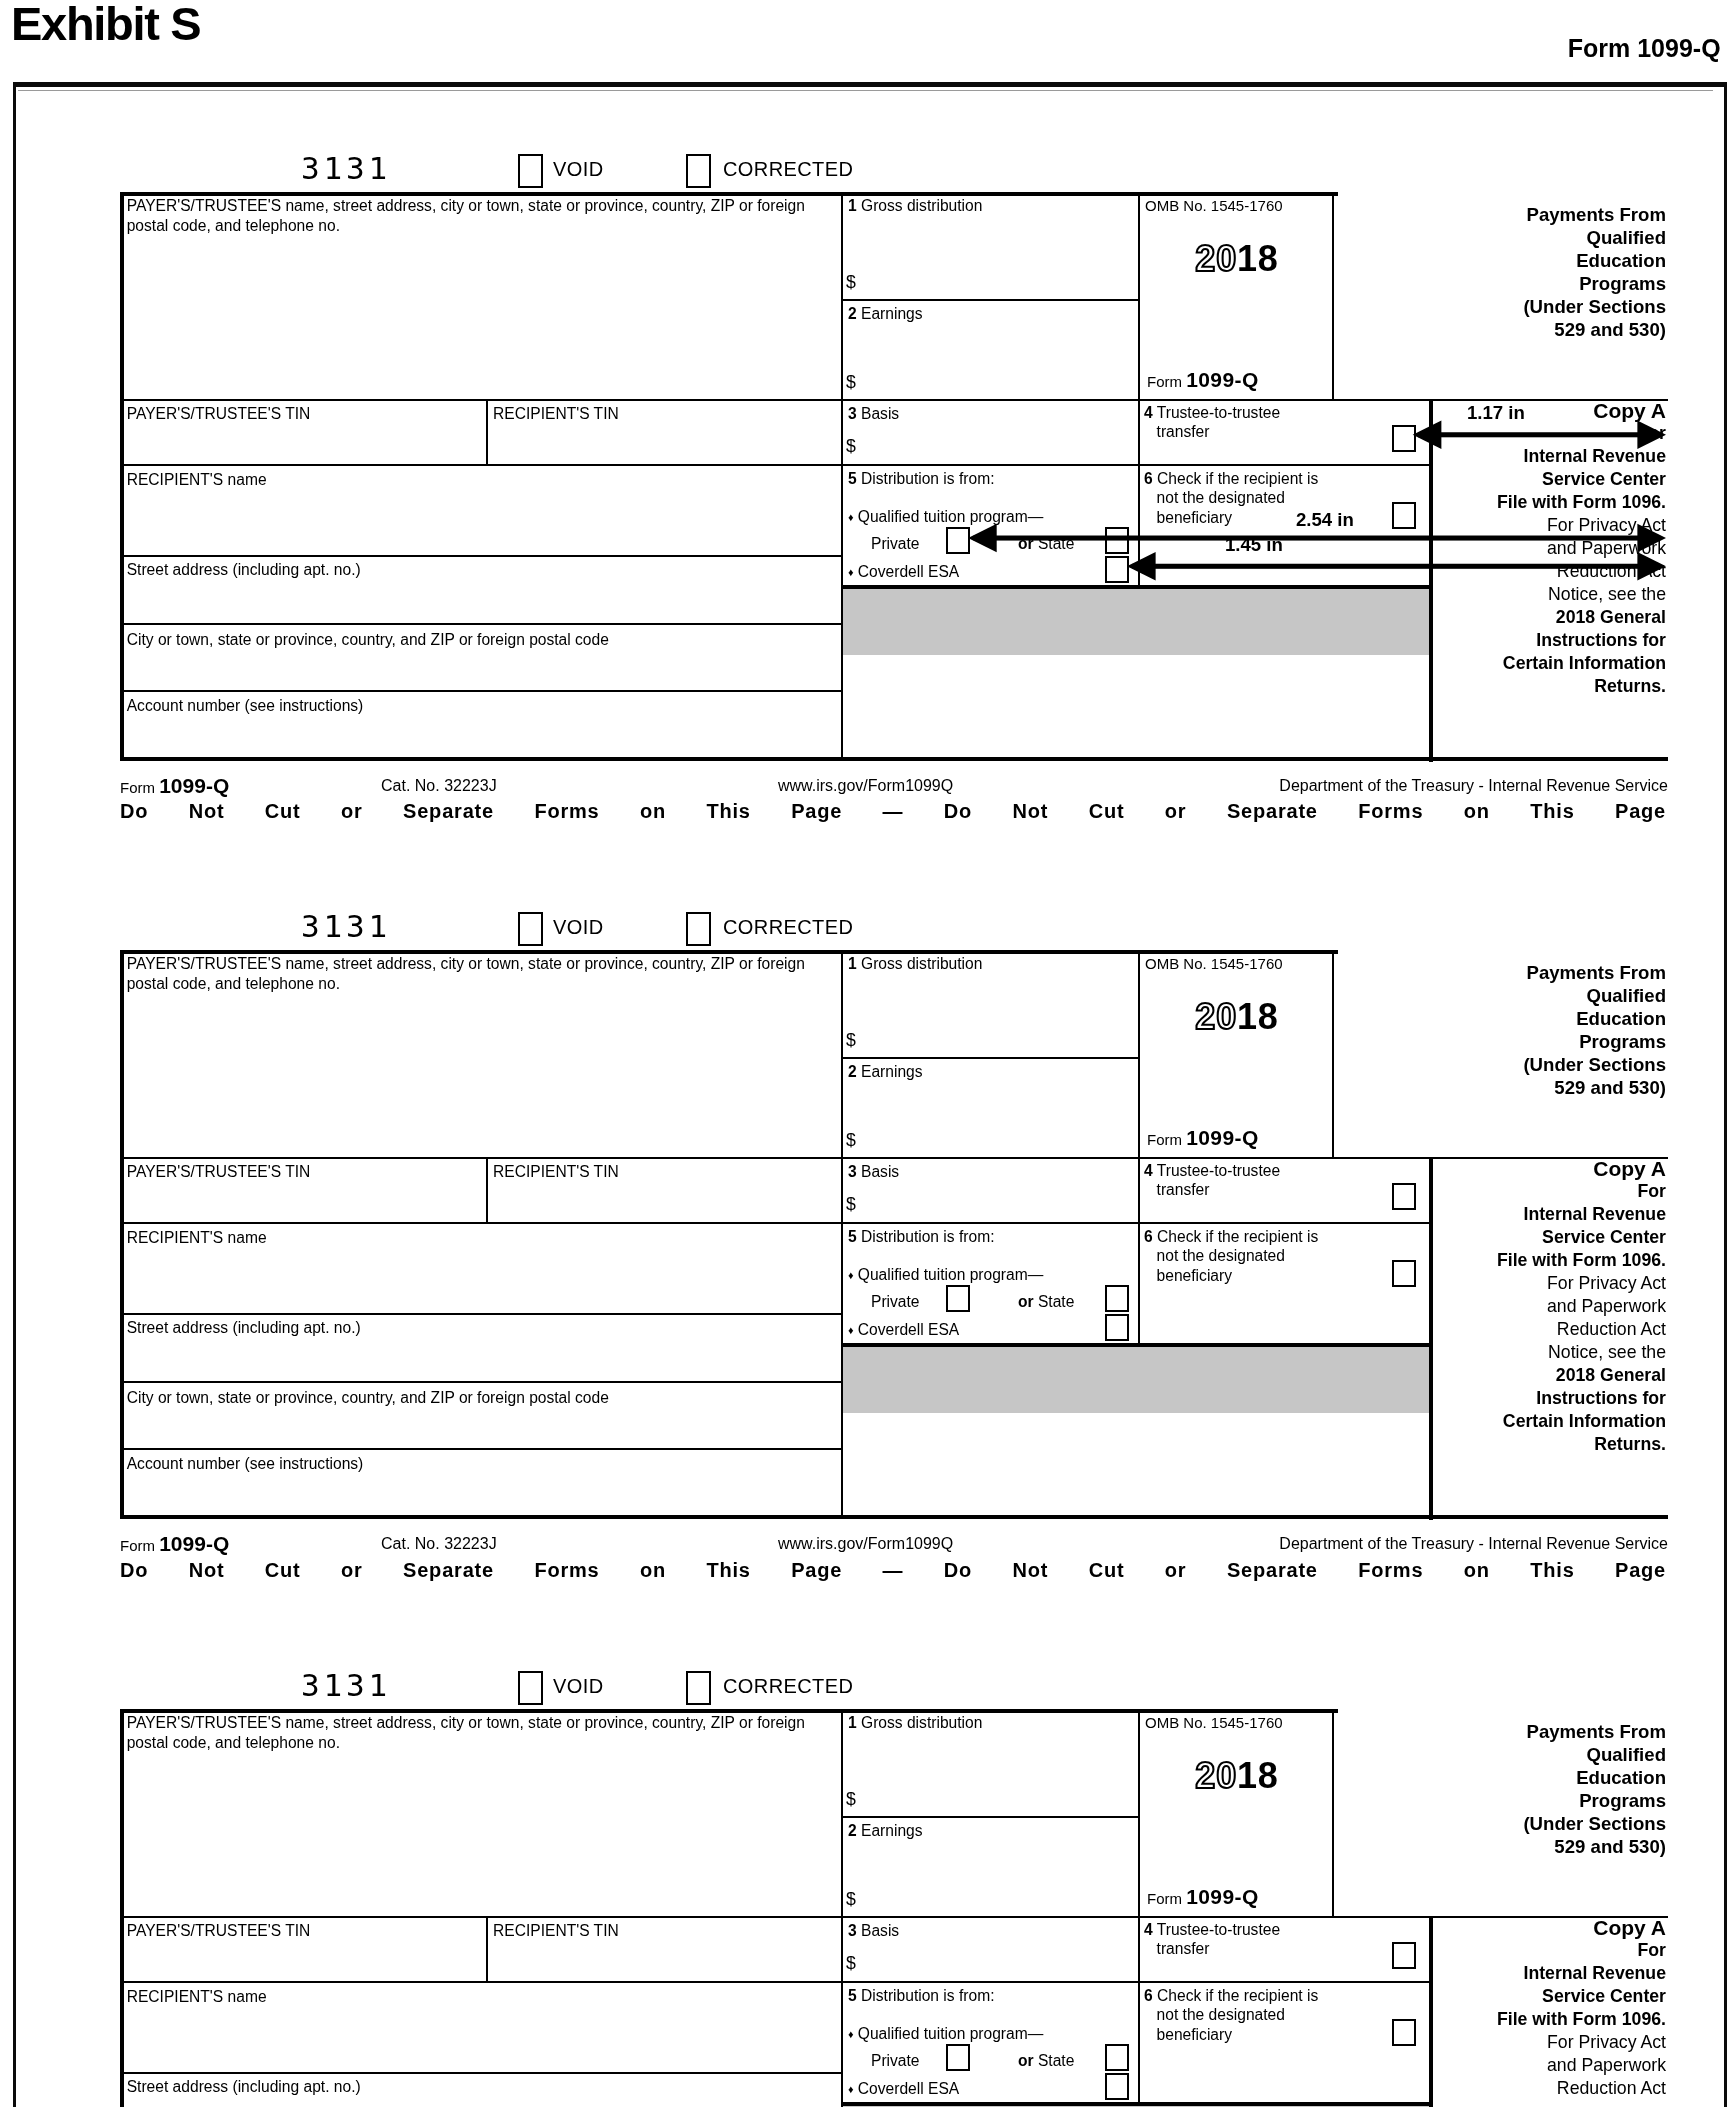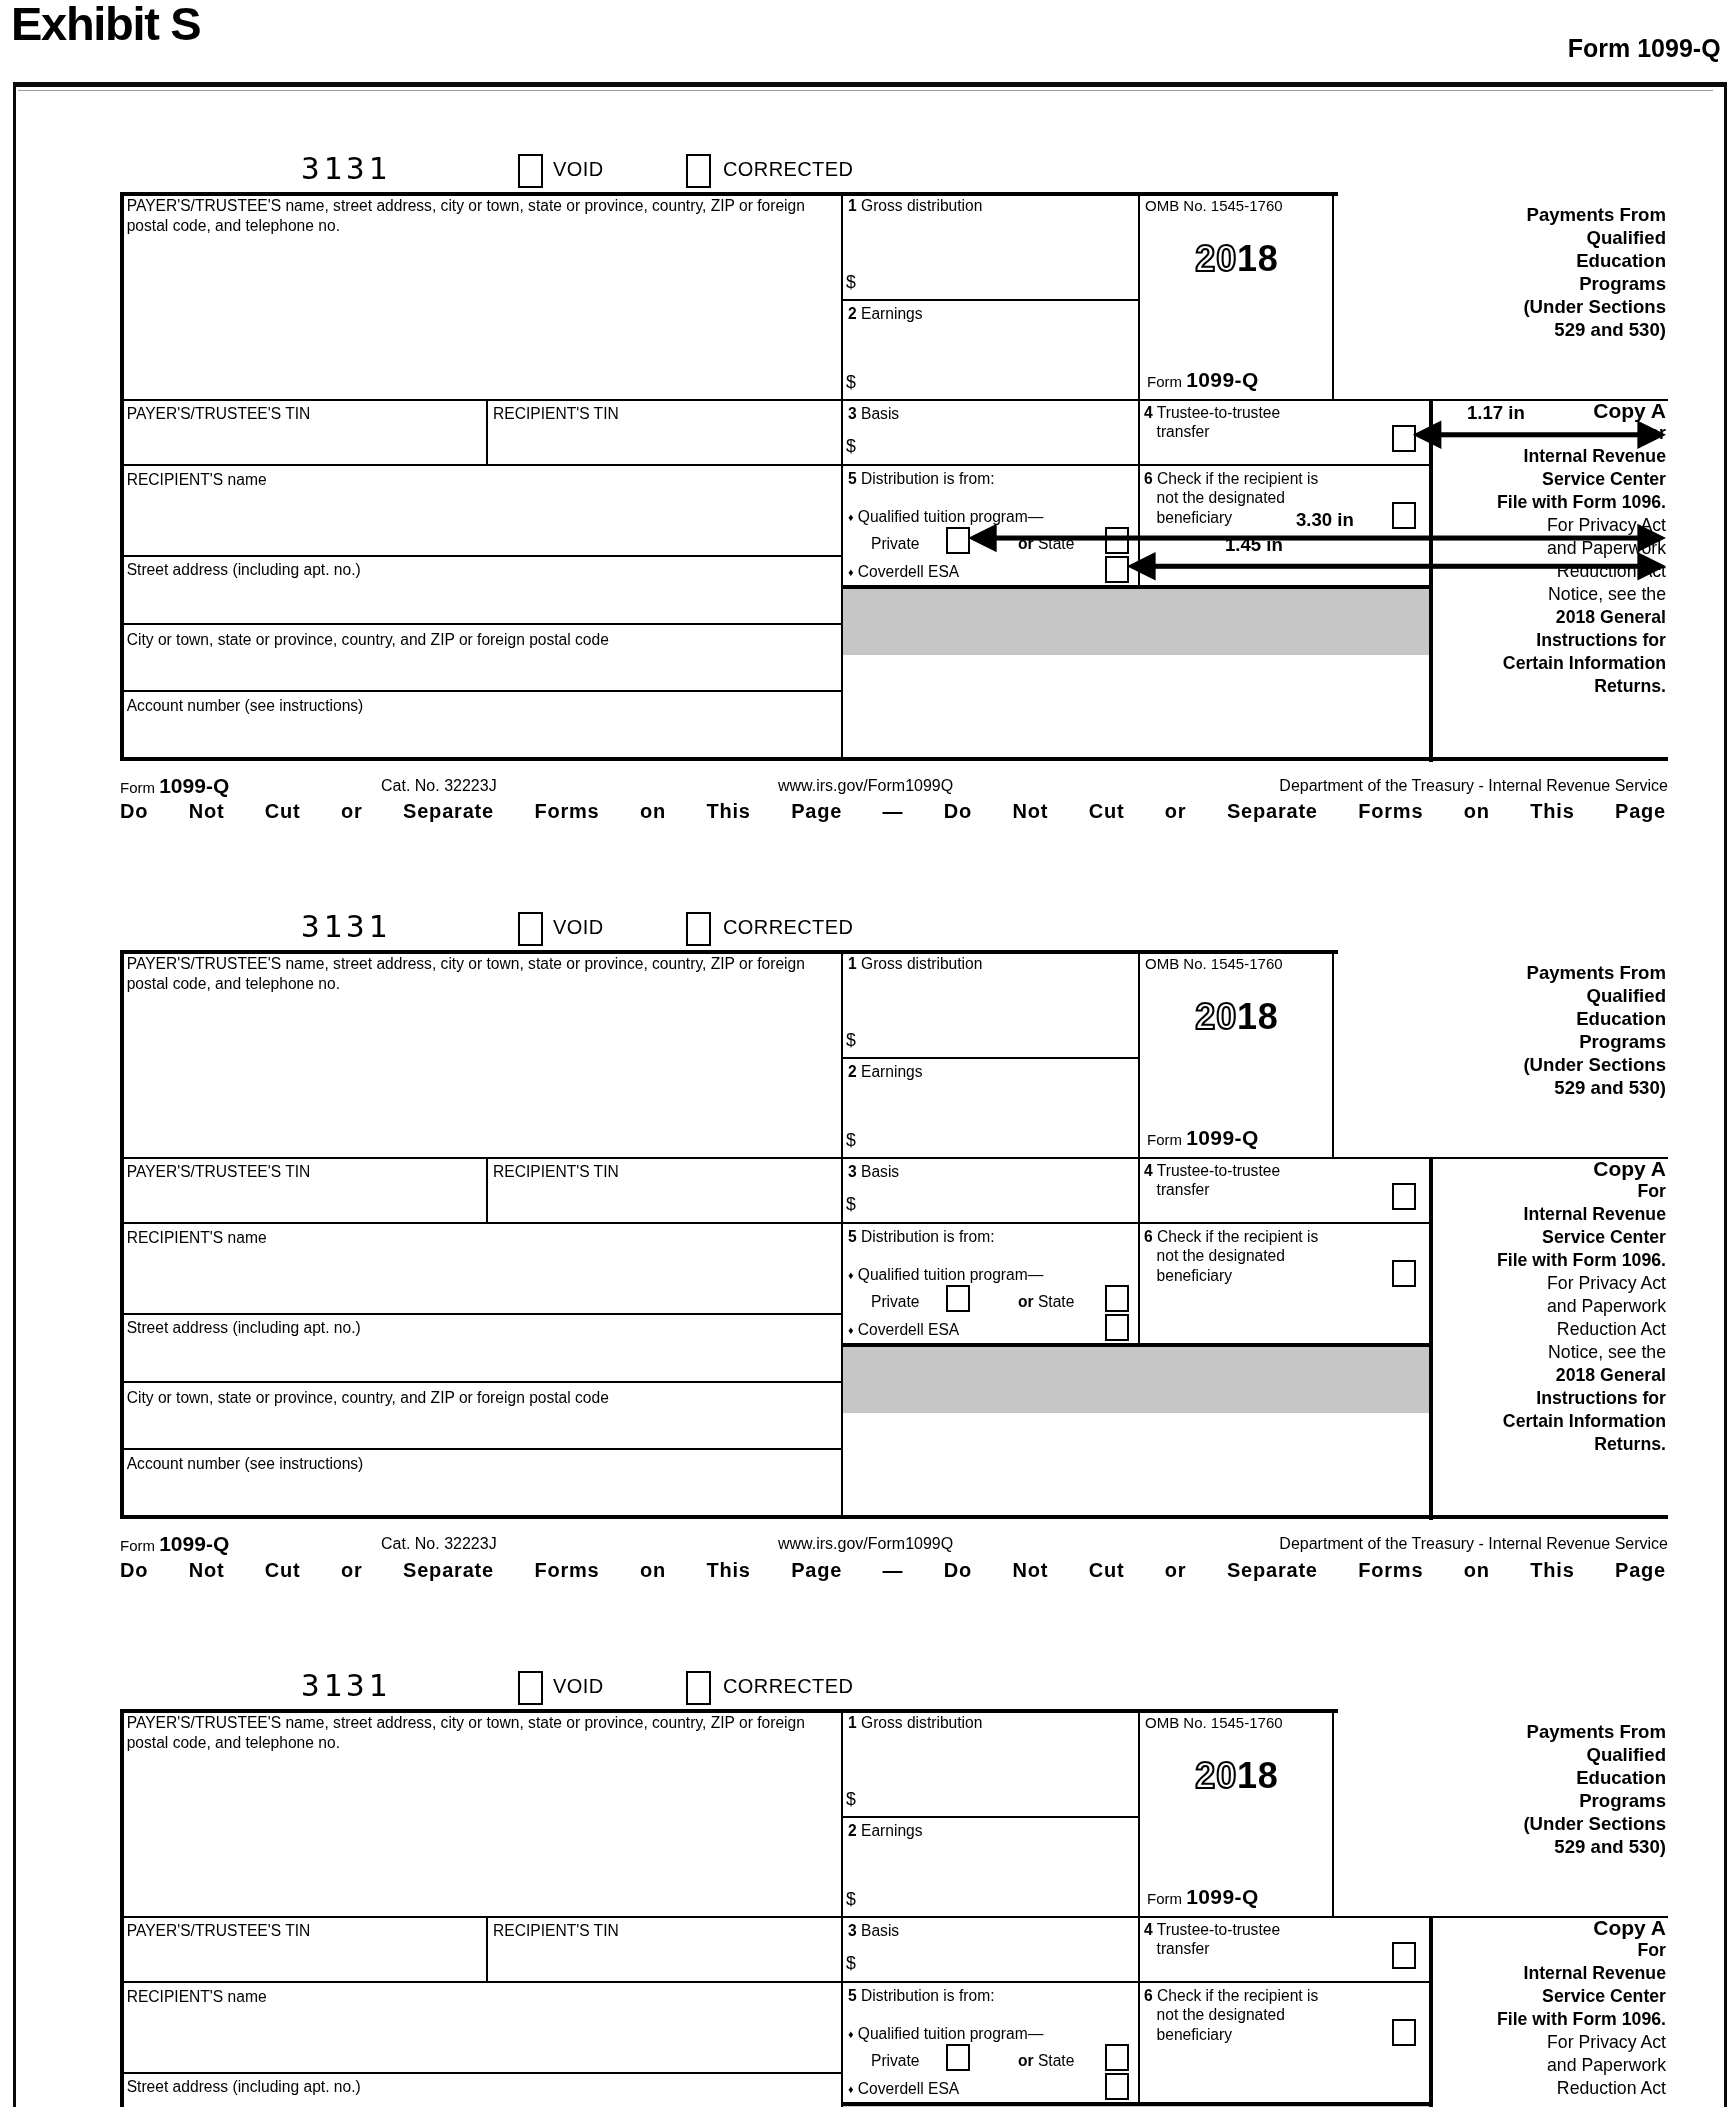--- a/index.html
+++ b/index.html
@@ -167,21 +167,21 @@
           <polygon points="3668,576 3600,542 3600,610"></polygon>
           <rect x="2025" y="815" width="1596" height="12"></rect>
           <polygon points="2012,821 2080,787 2080,855"></polygon>
           <polygon points="3668,821 3600,787 3600,855"></polygon>
           <rect x="2402" y="882" width="1219" height="12"></rect>
           <polygon points="2389,888 2457,854 2457,922"></polygon>
           <polygon points="3668,888 3600,854 3600,922"></polygon>
         </g>
       </svg>
       <div class="ann-label" style="left:1347px;top:210px;">1.17 in</div>
-      <div class="ann-label" style="left:1176px;top:317px;">3.30 in</div>
+      <div class="ann-label" style="left:1176px;top:317px;">2.54 in</div>
       <div class="ann-label" style="left:1105px;top:342px;">1.45 in</div>
     </div>
 
     <div class="footer-row">
       <div class="f-form"><span>Form</span> <span class="fnum">1099-Q</span></div>
       <div class="f-cat">Cat. No. 32223J</div>
       <div class="f-url">www.irs.gov/Form1099Q</div>
       <div class="f-dept">Department of the Treasury - Internal Revenue Service</div>
     </div>
   </section>

